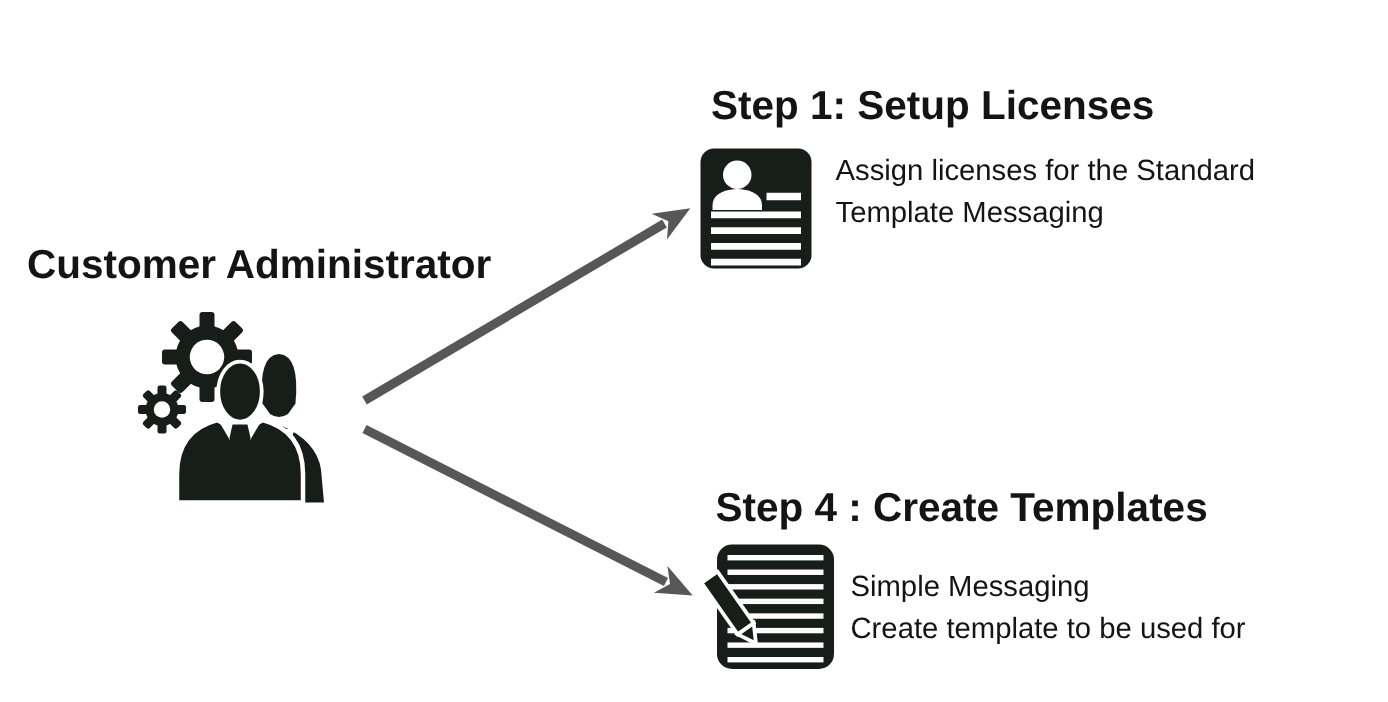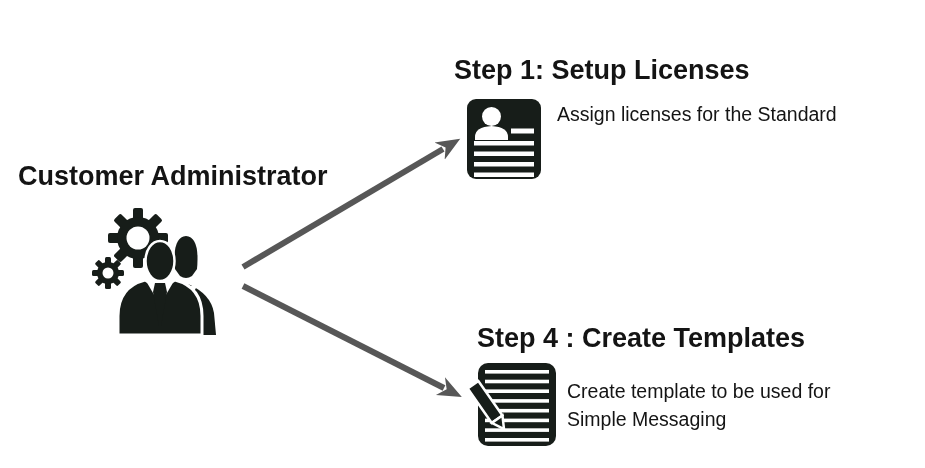--- a/index.html
+++ b/index.html
@@ -100,37 +100,38 @@
 <svg class="abs" style="left:0;top:0;" width="925" height="468" viewBox="0 0 925 468">
   <defs>
     <marker id="ah" markerUnits="userSpaceOnUse" markerWidth="26" markerHeight="24" refX="4" refY="12" orient="auto">
       <path class="arrow-fill" d="M0,2 L24,12 L0,22 L7,12 Z"></path>
     </marker>
   </defs>
   <line class="arrow-stroke" x1="243" y1="267" x2="443" y2="149" stroke-width="6" marker-end="url(#ah)"></line>
   <line class="arrow-stroke" x1="243" y1="286" x2="444" y2="388" stroke-width="6" marker-end="url(#ah)"></line>
 </svg>
 
-<div class="abs heading" style="left:454px;top:54px;">Step 1: Setup Licenses</div>
+<div class="abs heading" style="left:474px;top:54px;">Step 1: Setup Licenses</div>
 
 <div class="abs" style="left:466px;top:98px;">
   <svg width="76" height="82" viewBox="0 0 76 82">
     <rect class="ink" x="1" y="1" width="74" height="80" rx="9"></rect>
     <circle class="paper" cx="25.5" cy="18.5" r="9.5"></circle>
     <path class="paper" d="M9,42 L9,39 Q9,29 25.5,28 Q42,29 42,39 L42,42 Z"></path>
     <rect class="paper" x="45" y="30.5" width="23" height="5"></rect>
     <rect class="paper" x="8" y="43" width="60" height="4.5"></rect>
     <rect class="paper" x="8" y="53.5" width="60" height="4.5"></rect>
     <rect class="paper" x="8" y="64" width="60" height="4.5"></rect>
     <rect class="paper" x="8" y="74.5" width="60" height="4.5"></rect>
   </svg>
 </div>
 
 <div class="abs desc" style="left:557px;top:101px;">
   <span>Assign licenses for the Standard</span>
+  <span>Template Messaging</span>
 </div>
 
 <div class="abs heading" style="left:477px;top:322px;">Step 4 : Create Templates</div>
 
 <div class="abs" style="left:461px;top:362px;">
   <svg width="100" height="90" viewBox="0 0 100 90">
     <rect class="ink" x="17" y="1" width="78" height="83" rx="10"></rect>
     <rect class="paper" x="24" y="8" width="64" height="3.6"></rect>
     <rect class="paper" x="24" y="17.7" width="64" height="3.6"></rect>
     <rect class="paper" x="24" y="27.4" width="64" height="3.6"></rect>
@@ -140,15 +141,15 @@
     <rect class="paper" x="24" y="66.3" width="64" height="3.6"></rect>
     <rect class="paper" x="24" y="76" width="64" height="3.6"></rect>
     <g transform="rotate(-35 43 67)">
       <rect class="ink-outlined" stroke-width="2.5" x="36.5" y="13" width="13" height="42"></rect>
       <polygon class="ink-outlined" stroke-width="2.5" points="36.5,55 49.5,55 43,67"></polygon>
     </g>
   </svg>
 </div>
 
 <div class="abs desc" style="left:567px;top:378px;">
+  <span>Simple Messaging</span>
   <span>Create template to be used for</span>
-  <span>Simple Messaging</span>
 </div>
 
 </body></html>

